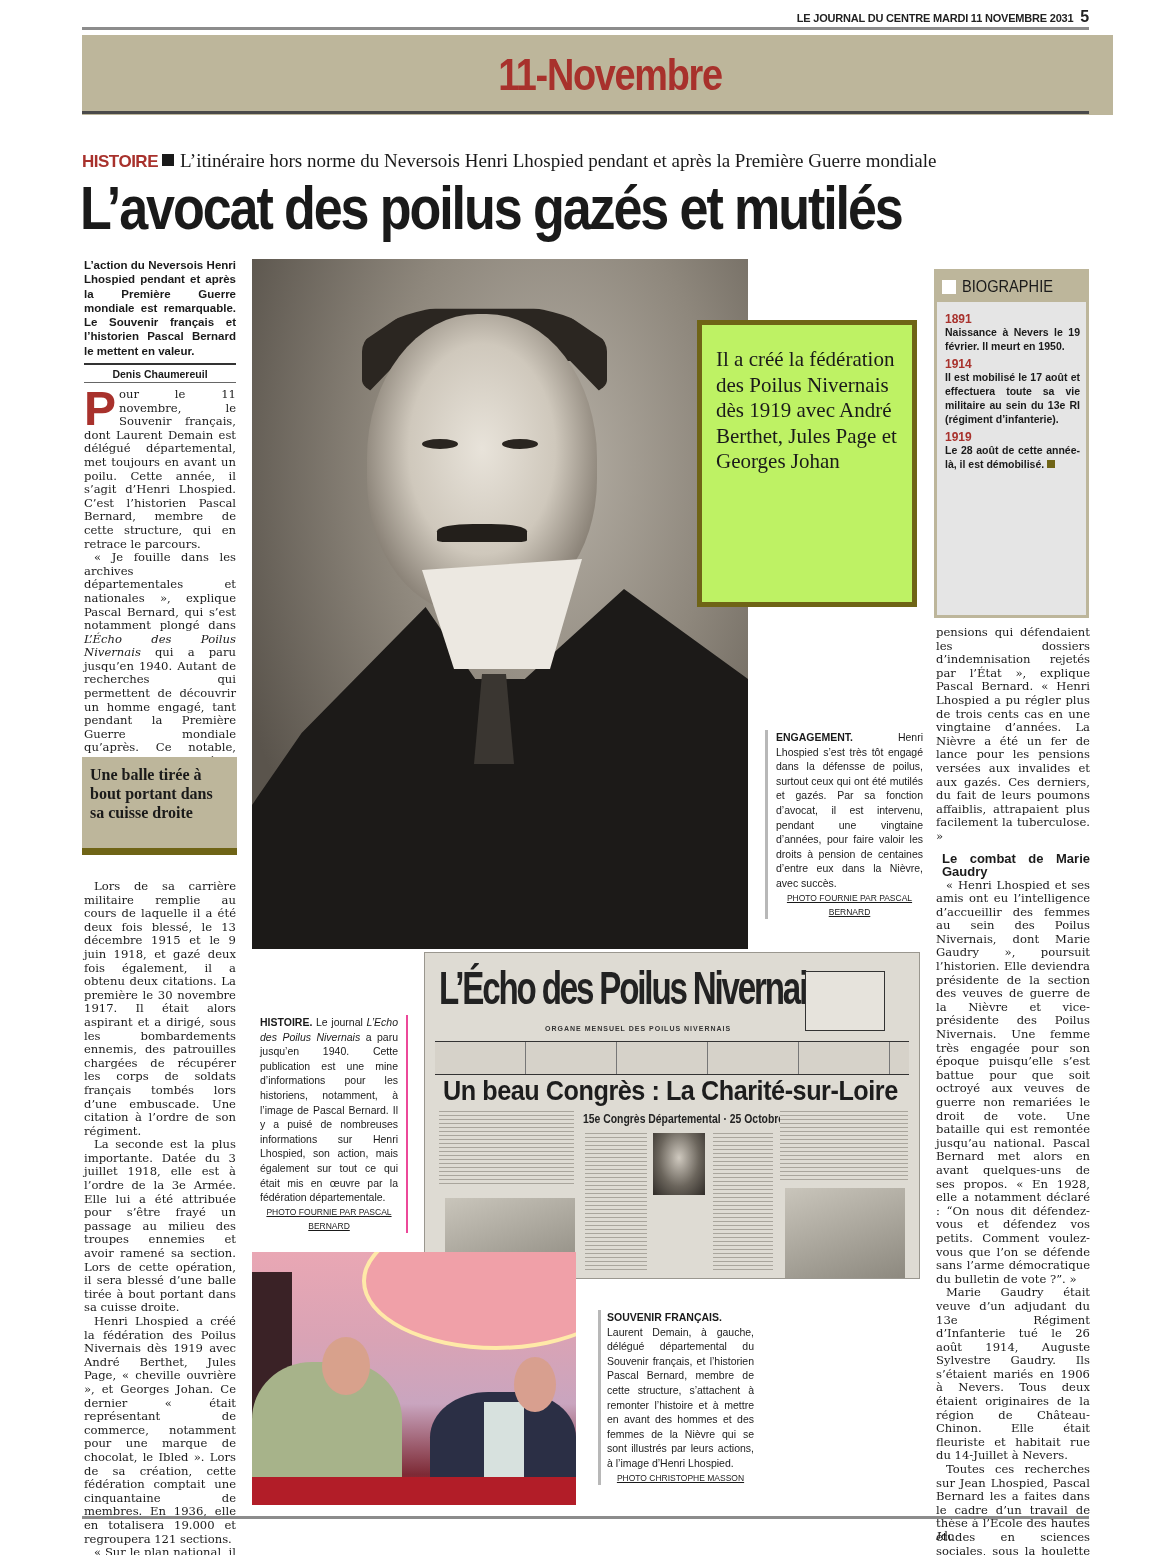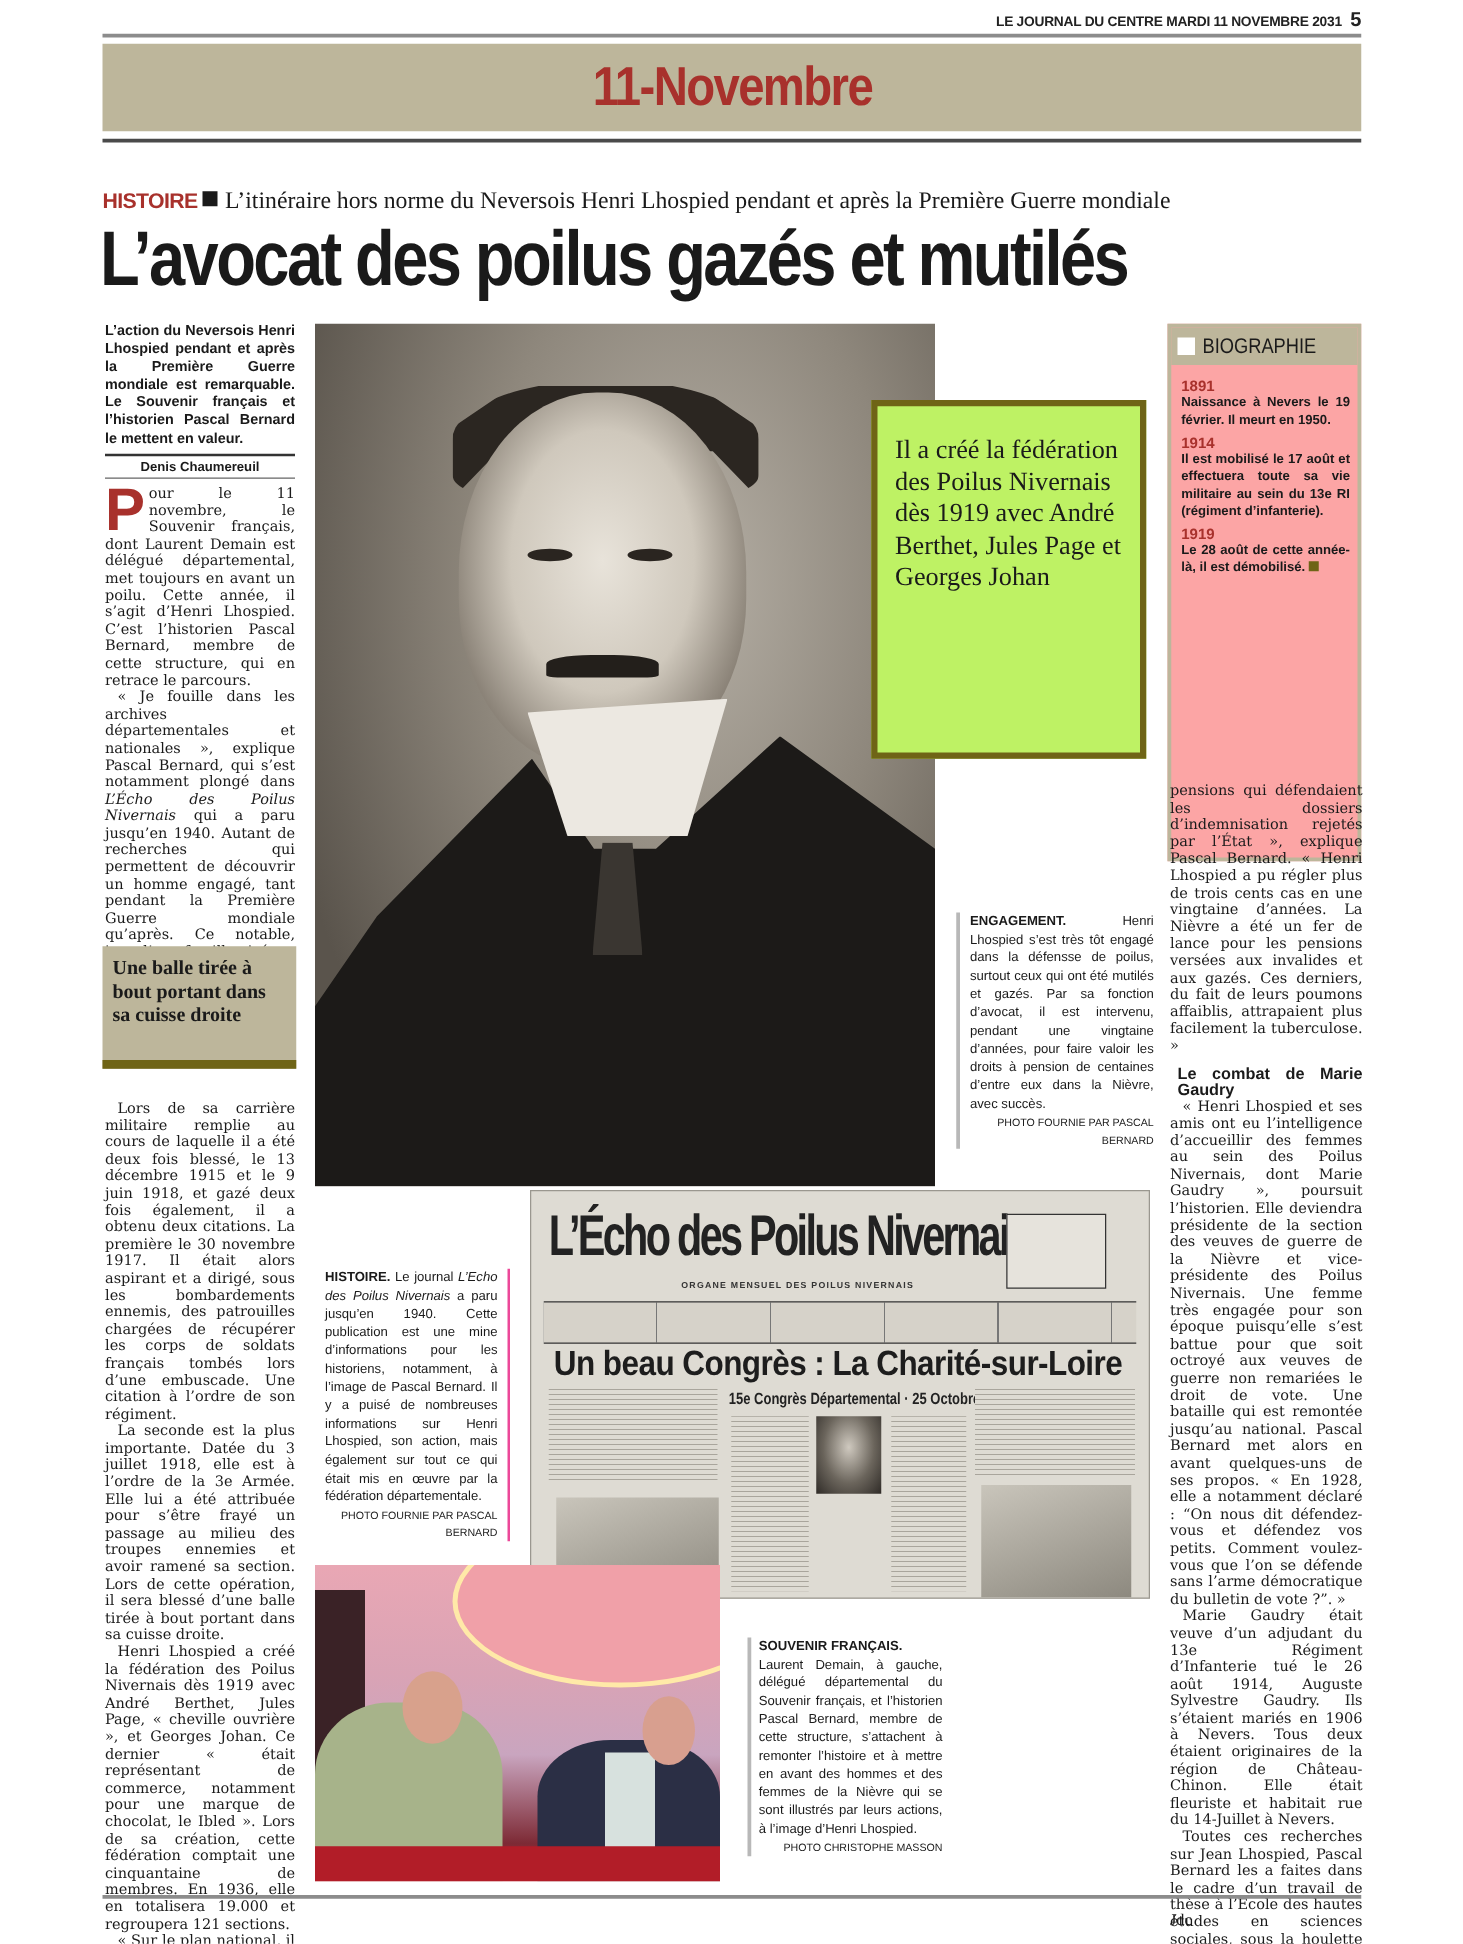--- a/index.html
+++ b/index.html
@@ -2,21 +2,21 @@
 <html><head>
 <meta charset="utf-8">
 <style>
   html,body{margin:0;padding:0;background:#fff;}
   body{width:1170px;height:1555px;position:relative;overflow:hidden;font-family:"DejaVu Serif",serif;color:#1a1a1a;}
   .abs{position:absolute;}
   
   .runhead{left:82px;top:8px;width:1007px;text-align:right;font-family:"Liberation Sans",sans-serif;font-size:11px;font-weight:bold;letter-spacing:-0.2px;color:#222;}
   .runhead .pg{font-size:16px;margin-left:4px;}
   .rule-top{left:82px;top:27px;width:1007px;height:3px;background:#8c8c8c;}
-  .band{left:82px;top:35px;width:1007px;height:70px;background:#bdb69b;display:flex;align-items:center;justify-content:center;}
+  .band{left:82px;top:35px;width:1007px;height:80px;background:#bdb69b;display:flex;align-items:center;justify-content:center;padding-left:24px;}
   .band span{font-family:"Liberation Sans",sans-serif;font-weight:bold;font-size:44px;color:#a8312c;letter-spacing:-1.5px;transform:scaleX(0.86);}
   .rule-band{left:82px;top:111px;width:1007px;height:3px;background:#4a4a4a;}
   .kicker{left:82px;top:150px;font-size:18px;white-space:nowrap;}
   .kicker .tag{font-family:"Liberation Sans",sans-serif;font-weight:bold;color:#a8312c;font-size:17px;letter-spacing:-0.5px;}
   .kicker .sq{display:inline-block;width:12px;height:12px;background:#1a1a1a;margin:0 6px 0 4px;vertical-align:1px;}
   .kicker .txt{font-family:"Liberation Serif",serif;font-size:19px;}
   .headline{left:80px;top:172px;font-family:"Liberation Sans",sans-serif;font-weight:bold;font-size:62px;letter-spacing:-2.5px;white-space:nowrap;transform:scaleX(0.84);transform-origin:left top;line-height:72px;}
   
   .chapo{left:84px;top:258px;width:152px;font-family:"Liberation Sans",sans-serif;font-weight:bold;font-size:11.5px;line-height:14.3px;text-align:justify;}
   .byline-rule{left:84px;top:363px;width:152px;height:2px;background:#333;}
@@ -34,21 +34,21 @@
   .photo-main .face{position:absolute;left:115px;top:55px;width:230px;height:300px;border-radius:48% 48% 45% 45%;background:radial-gradient(ellipse at 50% 45%, #e8e3da 0%, #cfc8bc 45%, #8a8277 75%, #3a342e 100%);}
   .photo-main .hair{position:absolute;left:110px;top:45px;width:245px;height:95px;border-radius:50% 50% 20% 20%;background:#2b2621;clip-path:polygon(0 100%,0 40%,20% 5%,80% 5%,100% 40%,100% 100%,85% 60%,15% 60%);}
   .photo-main .mustache{position:absolute;left:185px;top:265px;width:90px;height:18px;border-radius:40% 40% 10% 10%;background:#231f1b;}
   .photo-main .eye{position:absolute;top:180px;width:36px;height:10px;border-radius:50%;background:#2a2520;}
   .photo-main .collar{position:absolute;left:170px;top:300px;width:160px;height:110px;background:#ece8e1;clip-path:polygon(0 10%,100% 0,80% 100%,20% 100%);}
   .photo-main .suit{position:absolute;left:0;top:330px;width:496px;height:360px;background:#1c1a18;clip-path:polygon(10% 40%,35% 5%,45% 25%,55% 25%,75% 0,100% 25%,100% 100%,0 100%,0 60%);}
   .photo-main .tie{position:absolute;left:222px;top:415px;width:40px;height:90px;background:#3a3631;clip-path:polygon(20% 0,80% 0,100% 100%,0 100%);}
   .quote-box{left:697px;top:320px;width:220px;height:287px;background:#bef264;border:5px solid #6f6416;box-sizing:border-box;padding:22px 14px;font-family:"Liberation Serif",serif;font-size:21px;line-height:25.6px;}
   .caption{font-family:"Liberation Sans",sans-serif;font-size:10.5px;line-height:14.6px;text-align:justify;}
   .caption b{font-weight:bold;}
-  .caption .credit{font-size:8.5px;display:block;line-height:14px;text-transform:uppercase;text-align:right;}
+  .caption .credit{font-size:8.5px;display:block;line-height:14px;text-transform:uppercase;text-align:center;text-decoration:underline;}
   .cap-eng{left:765px;top:730px;width:147px;padding-left:8px;border-left:3px solid #b8b8b8;}
   .cap-hist{left:260px;top:1015px;width:138px;padding-right:8px;border-right:2px solid #ec4899;}
   .cap-souv{left:598px;top:1310px;width:147px;padding-left:6px;border-left:3px solid #b8b8b8;}
   
   .paper{left:424px;top:952px;width:494px;height:325px;background:#dedbd3;border:1px solid #9a978f;overflow:hidden;}
   .paper .mast{position:absolute;left:14px;top:8px;font-family:"Liberation Sans",sans-serif;font-weight:bold;font-size:46px;letter-spacing:-3px;color:#222;transform:scaleX(0.72);transform-origin:left top;white-space:nowrap;}
   .paper .box{position:absolute;left:380px;top:18px;width:78px;height:58px;border:1.5px solid #333;background:#e6e3dc;}
   .paper .sub{position:absolute;left:120px;top:72px;font-family:"Liberation Sans",sans-serif;font-size:7px;font-weight:bold;letter-spacing:1px;color:#333;}
   .paper .band1{position:absolute;left:10px;top:88px;width:474px;height:32px;border-top:1px solid #333;border-bottom:1px solid #333;background:repeating-linear-gradient(90deg,#d6d2c9 0 90px,#777 90px 91px);}
   .paper .big{position:absolute;left:18px;top:122px;font-family:"Liberation Sans",sans-serif;font-weight:bold;font-size:28px;color:#1d1d1d;white-space:nowrap;transform:scaleX(0.9);transform-origin:left top;letter-spacing:-0.5px;}
@@ -60,21 +60,21 @@
   .photo-meet{left:252px;top:1252px;width:324px;height:253px;background:linear-gradient(180deg,#e9a7b4 0%,#d9a3b5 35%,#c9a5bf 60%,#7d2a35 88%,#c0232f 100%);overflow:hidden;}
   .photo-meet .ceil{position:absolute;left:110px;top:-40px;width:260px;height:130px;border-radius:50%;border:4px solid #ffe9a8;background:#f0a0a8;}
   .photo-meet .door{position:absolute;left:0;top:20px;width:40px;height:150px;background:#3a2226;}
   .photo-meet .man1{position:absolute;left:0;top:110px;width:150px;height:143px;background:#a7b38a;border-radius:40% 40% 0 0;}
   .photo-meet .head1{position:absolute;left:70px;top:85px;width:48px;height:58px;border-radius:50%;background:#d8a18c;}
   .photo-meet .man2{position:absolute;left:178px;top:140px;width:146px;height:113px;background:#2b2f45;border-radius:40% 40% 0 0;}
   .photo-meet .shirt2{position:absolute;left:232px;top:150px;width:40px;height:103px;background:#d7e1de;}
   .photo-meet .head2{position:absolute;left:262px;top:105px;width:42px;height:55px;border-radius:50%;background:#d89f8f;}
   .photo-meet .table{position:absolute;left:0;top:225px;width:324px;height:28px;background:#b21d28;}
   
-  .bio{left:934px;top:259px;width:155px;height:430px;border:3px solid #bdb69b;box-sizing:border-box;background:#fca5a5;}
+  .bio{left:934px;top:269px;width:155px;height:349px;border:3px solid #bdb69b;box-sizing:border-box;background:#e5e5e5;}
   .bio-head{height:30px;background:#bdb69b;display:flex;align-items:center;padding-left:5px;}
   .bio-head .sq{width:14px;height:14px;background:#fff;margin-right:6px;}
   .bio-head span.t{font-family:"Liberation Sans",sans-serif;font-size:17px;color:#1a1a1a;transform:scaleX(0.86);transform-origin:left center;white-space:nowrap;}
   .bio-body{padding:10px 6px 0 8px;font-family:"Liberation Sans",sans-serif;font-size:10.5px;line-height:13.7px;font-weight:bold;text-align:justify;}
   .bio-entry{margin-bottom:4px;}
   .bio-year{color:#a8312c;font-size:12px;font-weight:bold;line-height:14px;}
   .endsq{display:inline-block;width:8px;height:8px;background:#6f6416;margin-left:3px;}
   .col3{left:936px;top:626px;width:154px;}
   .subhead{font-family:"Liberation Sans",sans-serif;font-weight:bold;font-size:13px;line-height:13px;margin:8px 0 1px 6px;}
   .bottom-rule{left:82px;top:1516px;width:1007px;height:3px;background:#8c8c8c;}

